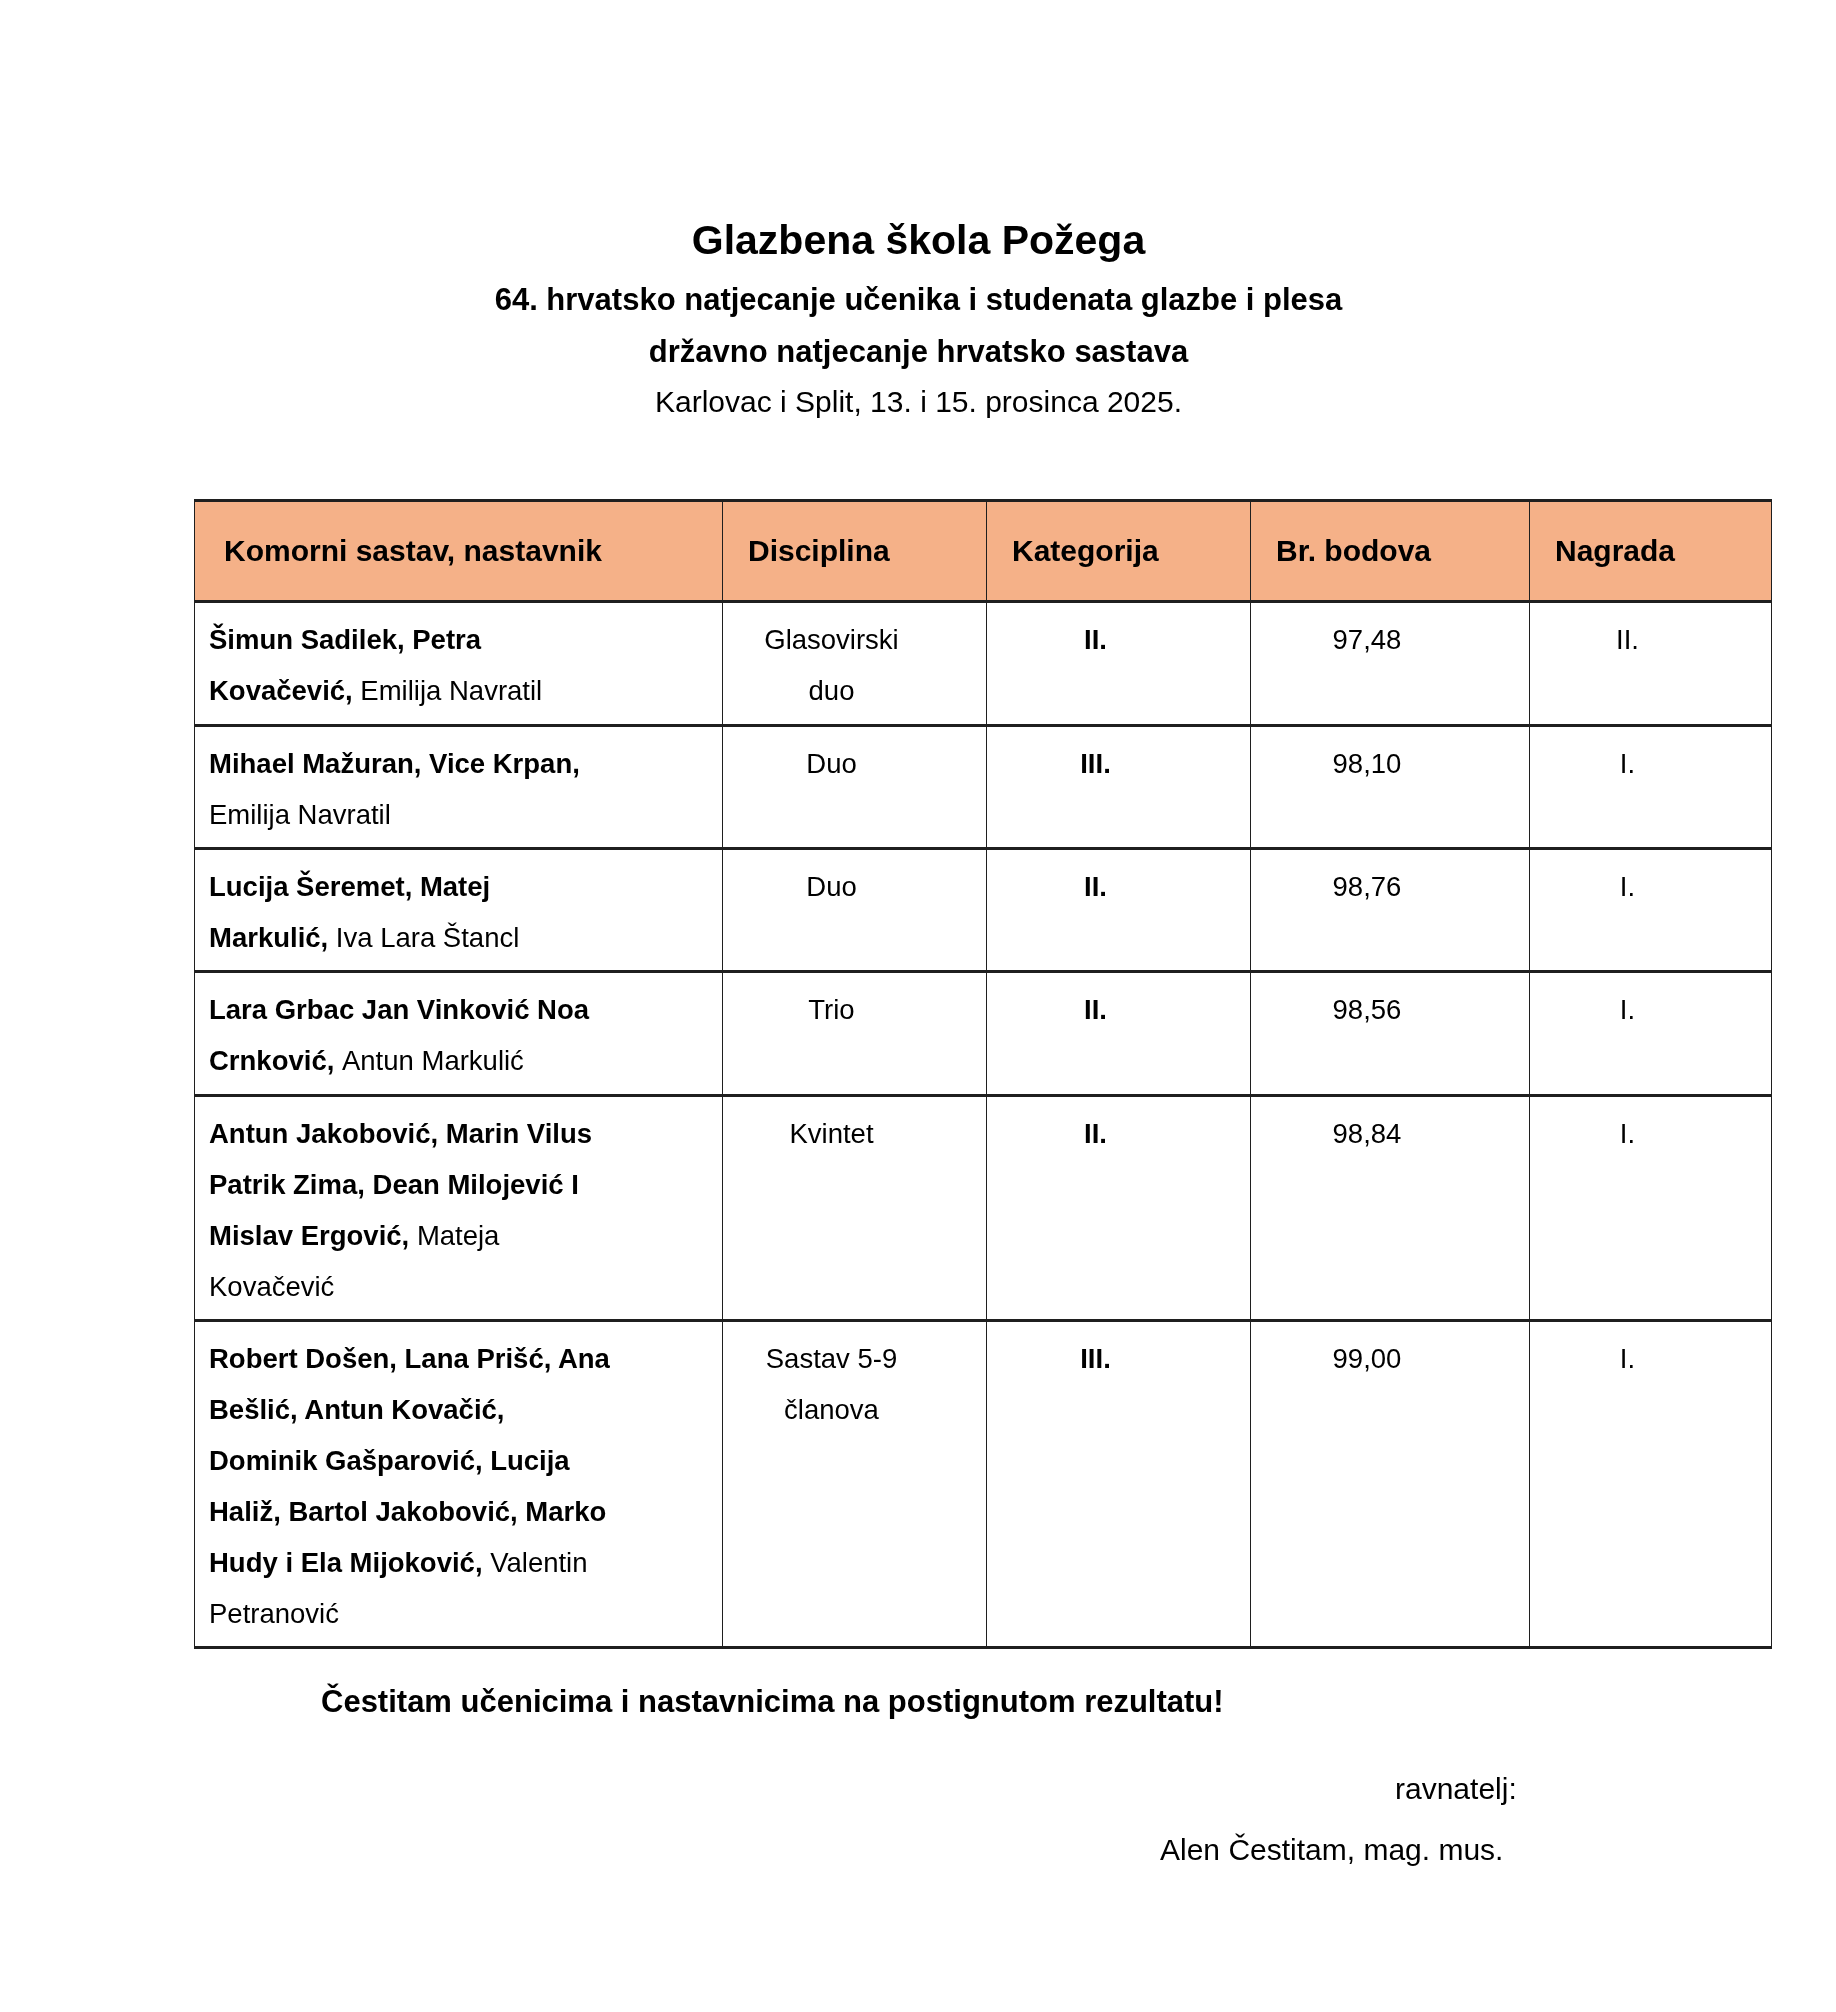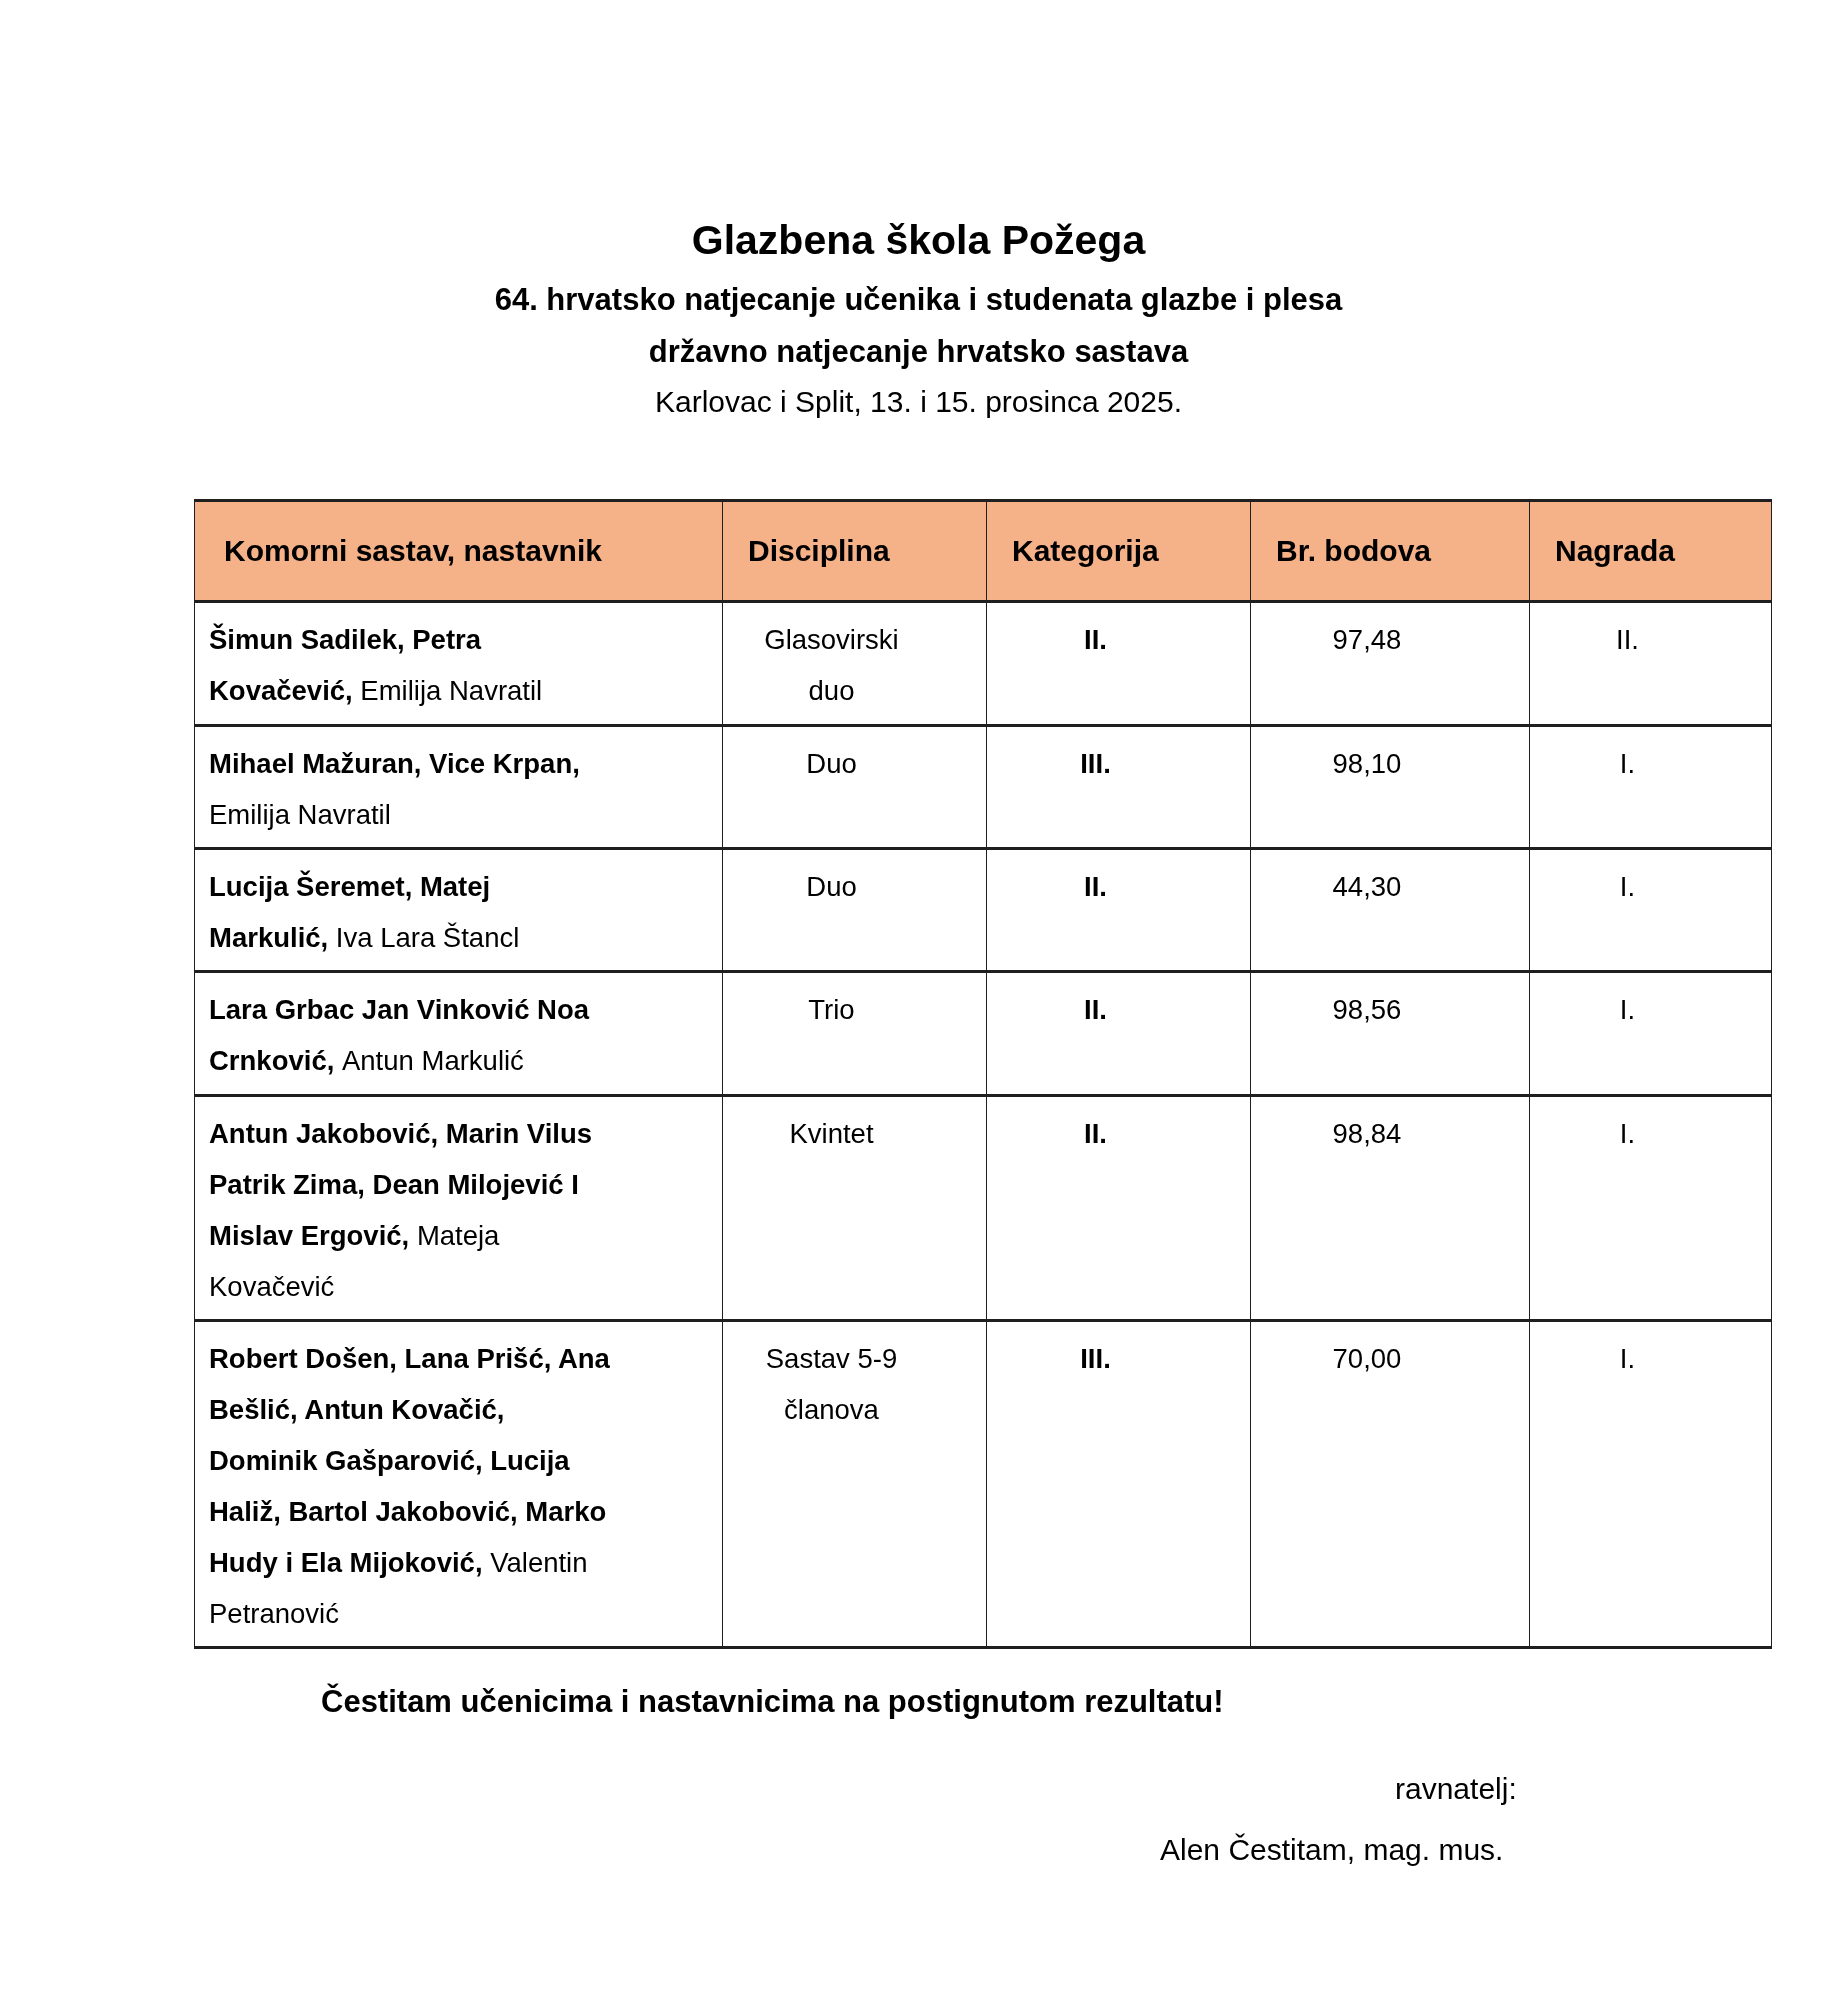--- a/index.html
+++ b/index.html
@@ -146,21 +146,21 @@
         <td class="cc">Duo</td>
         <td class="cc ck">III.</td>
         <td class="cc">98,10</td>
         <td class="cc">I.</td>
       </tr>
       <tr class="r3">
         <td class="c1"><span class="b">Lucija Šeremet, Matej
 Markulić, </span><span>Iva Lara Štancl</span></td>
         <td class="cc">Duo</td>
         <td class="cc ck">II.</td>
-        <td class="cc">44,30</td>
+        <td class="cc">98,76</td>
         <td class="cc">I.</td>
       </tr>
       <tr class="r4">
         <td class="c1"><span class="b">Lara Grbac Jan Vinković Noa
 Crnković, </span><span>Antun Markulić</span></td>
         <td class="cc">Trio</td>
         <td class="cc ck">II.</td>
         <td class="cc">98,56</td>
         <td class="cc">I.</td>
       </tr>
@@ -177,21 +177,21 @@
       <tr class="r6">
         <td class="c1"><span class="b">Robert Došen, Lana Prišć, Ana
 Bešlić, Antun Kovačić,
 Dominik Gašparović, Lucija
 Haliž, Bartol Jakobović, Marko
 Hudy i Ela Mijoković, </span><span>Valentin
 Petranović</span></td>
         <td class="cc">Sastav 5-9
 članova</td>
         <td class="cc ck">III.</td>
-        <td class="cc">70,00</td>
+        <td class="cc">99,00</td>
         <td class="cc">I.</td>
       </tr>
     </tbody>
   </table>
 
   <div class="congrats">Čestitam učenicima i nastavnicima na postignutom rezultatu!</div>
   <div class="sig-role">ravnatelj:</div>
   <div class="sig-name">Alen Čestitam, mag. mus.</div>
 
 </div>

